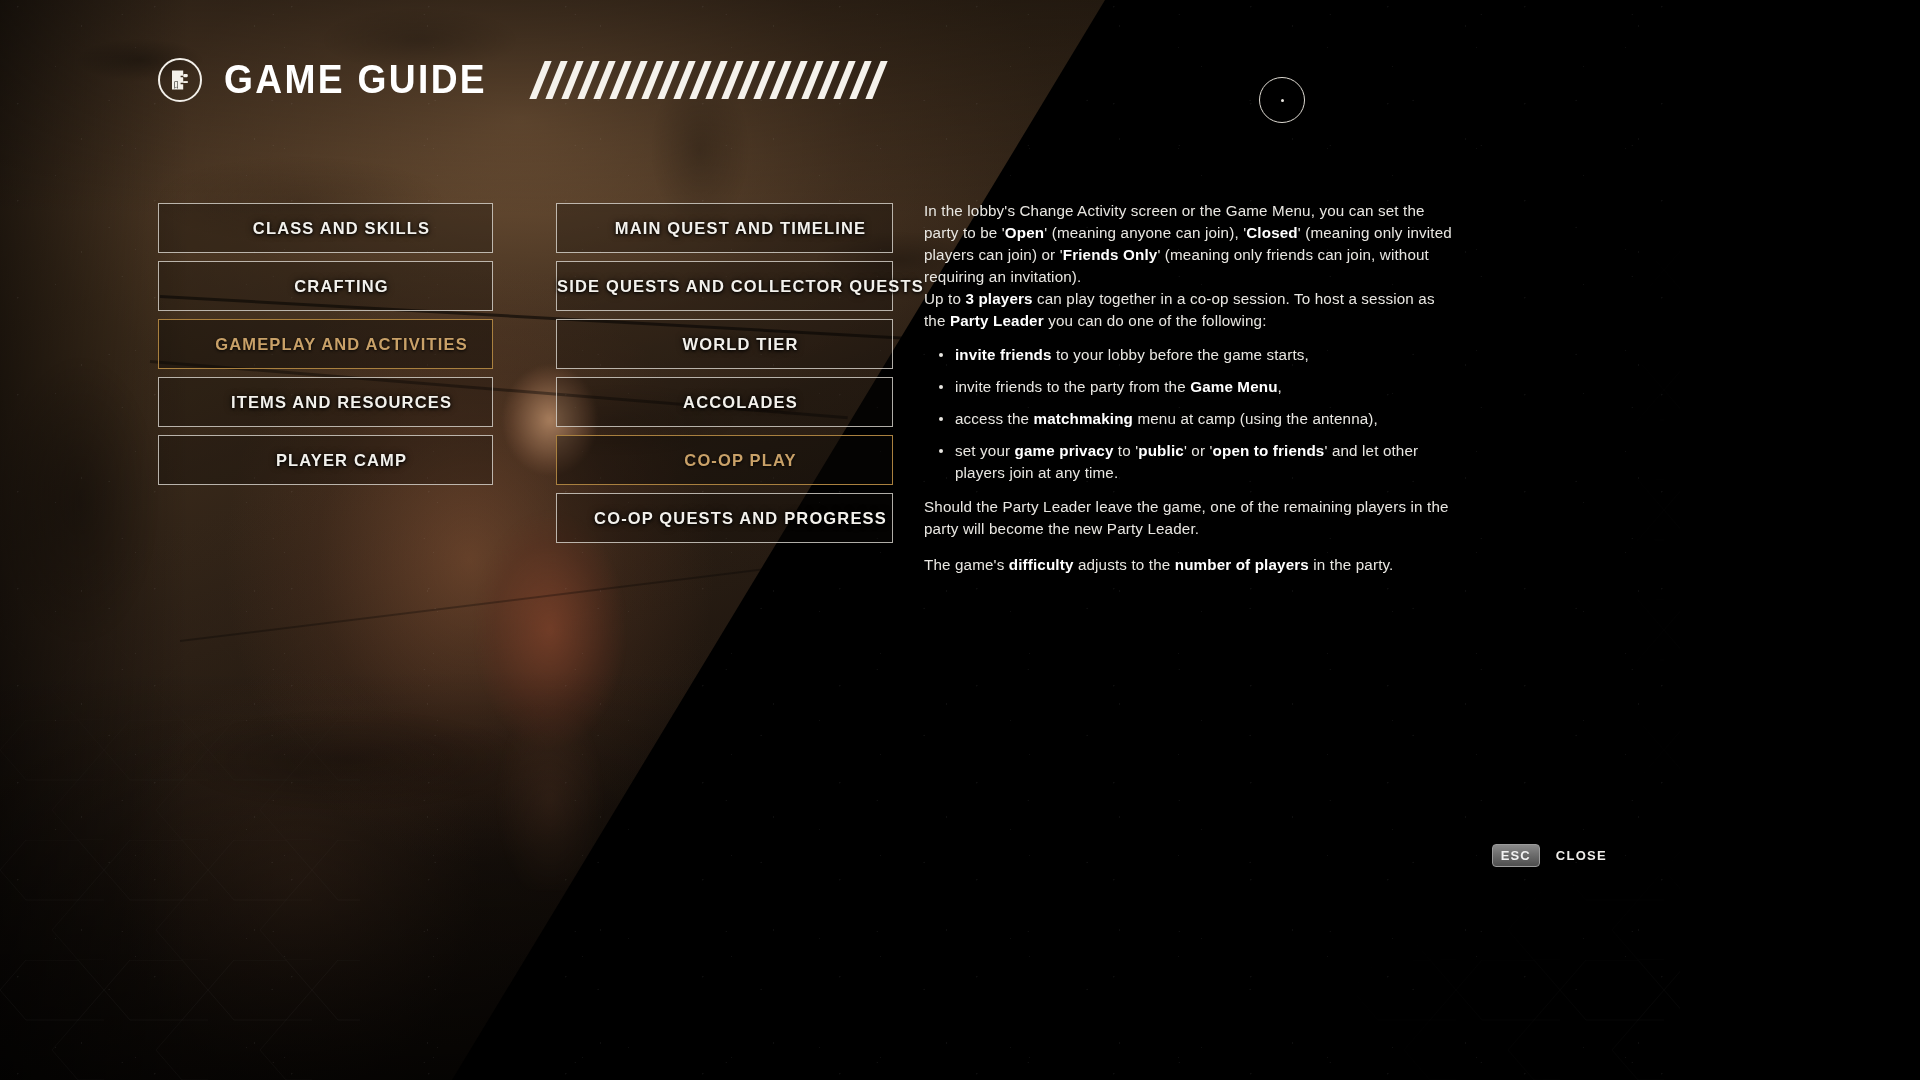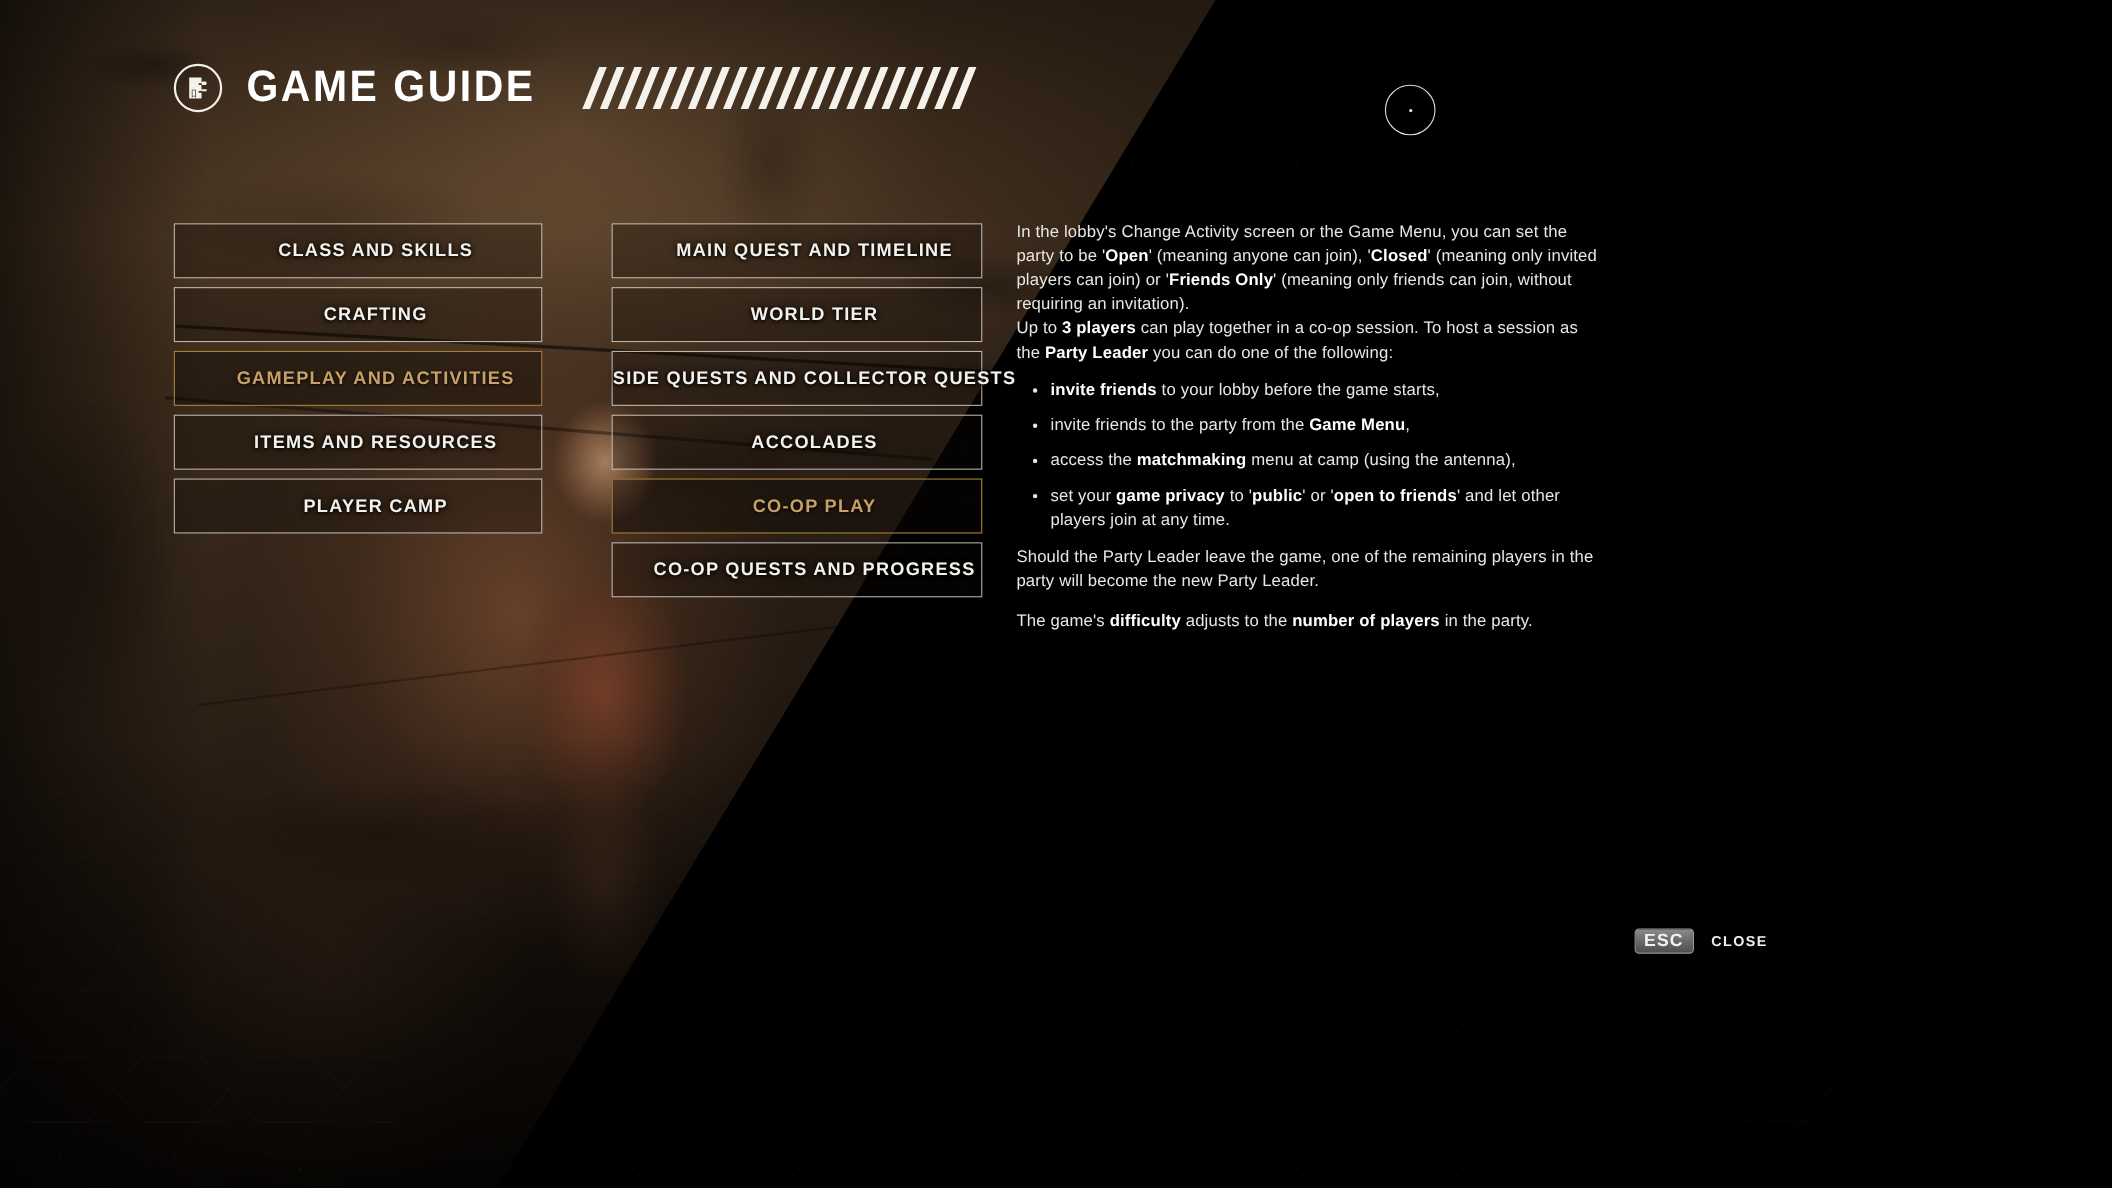--- a/index.html
+++ b/index.html
@@ -174,21 +174,21 @@
   .footer {
     position:absolute; right:73px; bottom:213px;
     display:flex; align-items:center; gap:16px;
   }
   .key-esc {
     min-width:35px; height:23px; padding:0 8px; border-radius:4px;
     background:linear-gradient(180deg, #8a8a8a 0%, #6d6d6d 45%, #4e4e4e 100%);
     border:1px solid #9a9a9a;
     display:flex; align-items:center; justify-content:center;
     font-family:"Liberation Sans Narrow","Liberation Sans", sans-serif;
-    font-size:16px; font-weight:bold; letter-spacing:1.1px; color:#f2f2f2;
+    font-size:13px; font-weight:bold; letter-spacing:1.1px; color:#f2f2f2;
     box-shadow:0 1px 2px rgba(0,0,0,0.7);
   }
   .close-label {
     font-family:Liberation Sans, sans-serif;
     font-size:13px; font-weight:bold; letter-spacing:1.3px; color:#f0eeea;
   }
 </style>
 </head>
 <body>
 
@@ -285,22 +285,22 @@
   <div class="menu-wrap">
     <div class="menu-col left" id="colLeft">
         <div class="menu-item">CLASS AND SKILLS</div>
         <div class="menu-item">CRAFTING</div>
         <div class="menu-item active">GAMEPLAY AND ACTIVITIES</div>
         <div class="menu-item">ITEMS AND RESOURCES</div>
         <div class="menu-item">PLAYER CAMP</div>
       </div>
     <div class="menu-col right" id="colRight">
         <div class="menu-item">MAIN QUEST AND TIMELINE</div>
+        <div class="menu-item">SIDE QUESTS AND COLLECTOR QUESTS</div>
         <div class="menu-item">WORLD TIER</div>
-        <div class="menu-item">SIDE QUESTS AND COLLECTOR QUESTS</div>
         <div class="menu-item">ACCOLADES</div>
         <div class="menu-item active">CO-OP PLAY</div>
         <div class="menu-item">CO-OP QUESTS AND PROGRESS</div>
       </div>
   </div>
 
   <div class="content">
 
     <p><span>In the lobby's Change Activity screen or the Game Menu, you can set the party to be '</span><b>Open</b><span>' (meaning anyone can join), '</span><b>Closed</b><span>' (meaning only invited players can join) or '</span><b>Friends Only</b><span>' (meaning only friends can join, without requiring an invitation).</span></p>
 

